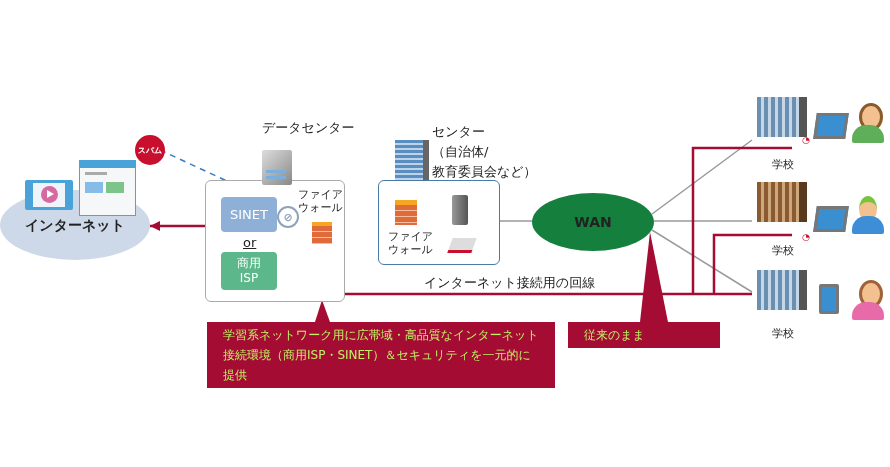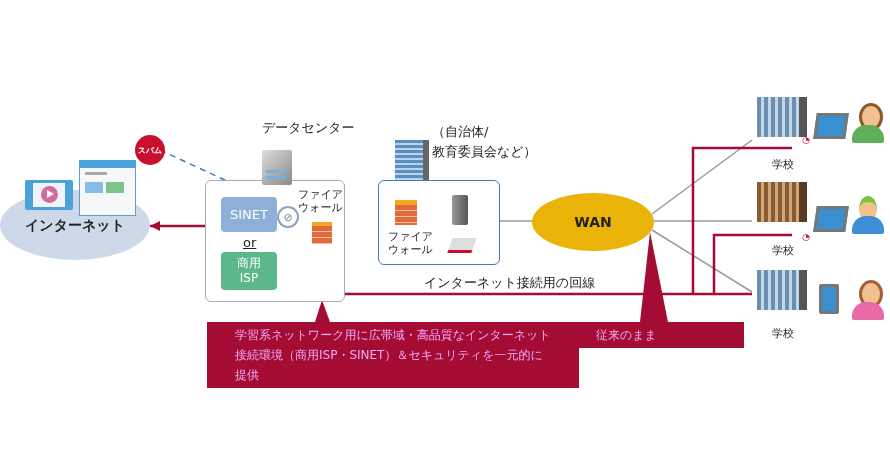--- a/index.html
+++ b/index.html
@@ -7,21 +7,21 @@
          font-family:"DejaVu Sans", "Liberation Sans", sans-serif; color:#222; }
   .abs { position:absolute; }
   svg.lines { position:absolute; left:0; top:0; width:890px; height:467px; }
   .lbl { font-size:13px; line-height:16px; white-space:nowrap; }
   .box-dc { left:205px; top:180px; width:138px; height:120px; border:1px solid #aaa; border-radius:6px; background:#fff; }
   .box-center { left:378px; top:180px; width:120px; height:83px; border:1.5px solid #4a7aa8; border-radius:6px; background:#fff; }
   .sinet { left:221px; top:197px; width:56px; height:35px; background:#8fb0d6; border-radius:4px; color:#fff; font-size:13px;
            display:flex; align-items:center; justify-content:center; }
   .isp { left:221px; top:252px; width:56px; height:38px; background:#5cb88a; border-radius:4px; color:#fff; font-size:12px;
          line-height:15px; text-align:center; display:flex; align-items:center; justify-content:center; flex-direction:column; }
-  .callout { background:#a50c33; color:#f0abfc; font-size:12px; line-height:20px; padding:3px 28px; }
+  .callout { background:#a50c33; color:#bef264; font-size:12px; line-height:20px; padding:3px 16px; }
   .ellipse { border-radius:50%; display:flex; align-items:center; justify-content:center;font-weight:bold; }
   .school-lbl { font-size:11px; }
 </style>
 </head>
 <body>
 
 <svg class="lines" viewBox="0 0 890 467">
 
   <line x1="498" y1="221" x2="535" y2="221" stroke="#999" stroke-width="1.5"></line>
   <line x1="652" y1="214" x2="752" y2="140" stroke="#999" stroke-width="1.5"></line>
@@ -76,33 +76,34 @@
   <span>ISP</span>
 </div>
 <div class="abs lbl" style="left:298px; top:188px; font-size:11px; line-height:13px;">
   <div>ファイア</div>
   <div>ウォール</div>
 </div>
 <div class="abs" style="left:312px; top:222px; width:20px; height:18px; background:repeating-linear-gradient(#e06a3a 0 5px,#f3c09f 5px 6px); border-top:4px solid #f5a623;"></div>
 
 <div class="abs" style="left:395px; top:140px; width:28px; height:45px; background:repeating-linear-gradient(#5a8ec0 0 3px,#bcd3ea 3px 5px); border-right:6px solid #666;"></div>
 <div class="abs lbl" style="left:432px; top:122px; font-size:13px; line-height:20px;">
+  <div>センター</div>
   <div>（自治体/</div>
   <div>教育委員会など）</div>
 </div>
 <div class="abs box-center"></div>
 <div class="abs" style="left:395px; top:200px; width:22px; height:20px; background:repeating-linear-gradient(#e06a3a 0 5px,#f3c09f 5px 6px); border-top:5px solid #f5a623;"></div>
 <div class="abs lbl" style="left:388px; top:230px; font-size:11px; line-height:13px;">
   <div>ファイア</div>
   <div>ウォール</div>
 </div>
 <div class="abs" style="left:452px; top:195px; width:16px; height:30px; background:linear-gradient(90deg,#999,#555); border-radius:2px;"></div>
 <div class="abs" style="left:450px; top:238px; width:24px; height:12px; background:#ddd; border-bottom:3px solid #c8102e; transform:skewX(-20deg);"></div>
 
-<div class="abs ellipse" style="left:532px; top:193px; width:122px; height:58px; background:#eab308;text-align:center;">
+<div class="abs ellipse" style="left:532px; top:193px; width:122px; height:58px; background:#15803d;text-align:center;">
   <span class="lbl" style="font-size:14px;">WAN</span>
 </div>
 
 <div class="abs lbl" style="left:424px; top:275px; font-size:13px;">インターネット接続用の回線</div>
 
 <div class="abs" style="left:752px; top:95px; width:140px; height:75px;">
   <div style="position:absolute; left:5px; top:2px; width:42px; height:40px; background:repeating-linear-gradient(90deg,#6b8fb0 0 4px,#c5d6e6 4px 7px); border-right:8px solid #555;"></div>
   <div style="position:absolute; left:50px; top:40px; color:#c8102e; font-size:9px;">◔</div>
   <div style="position:absolute; left:63px; top:18px; width:26px; height:20px; background:#3a8fd0; border:3px solid #777; transform:skewX(-8deg);"></div>
   <div style="position:absolute; left:100px; top:8px; width:32px; height:40px;">

